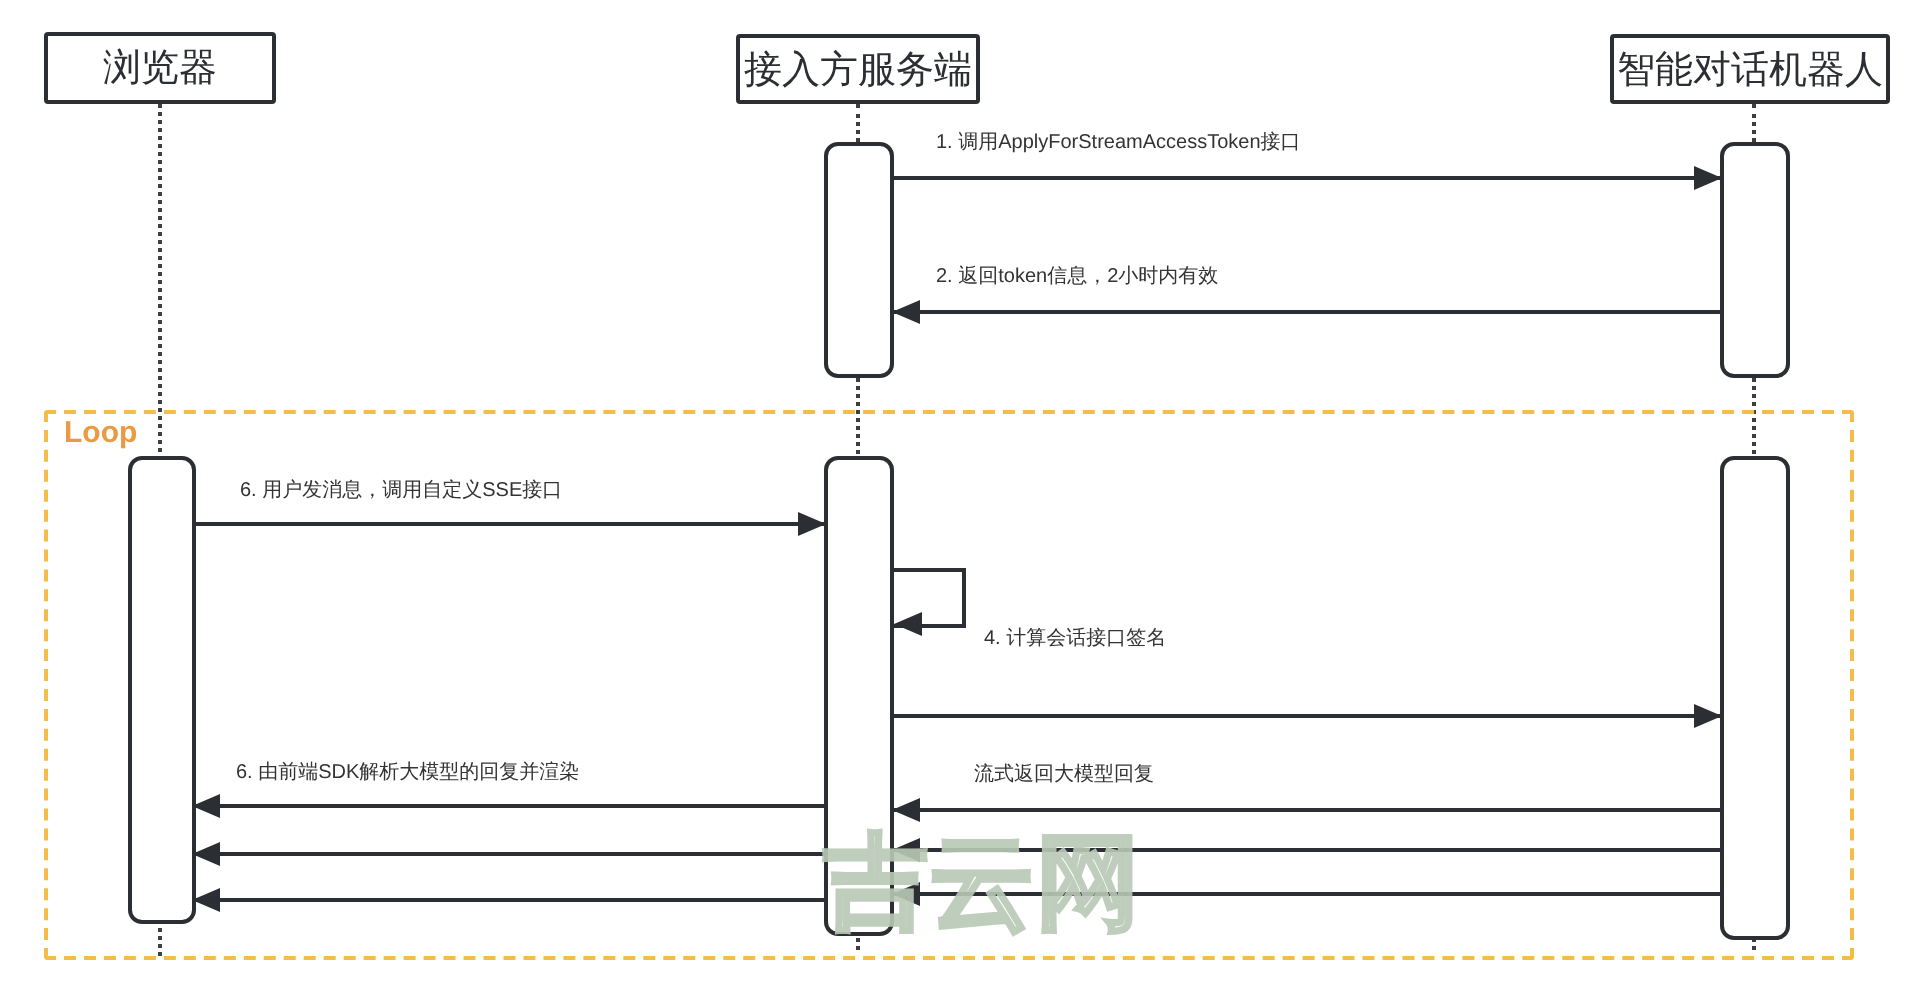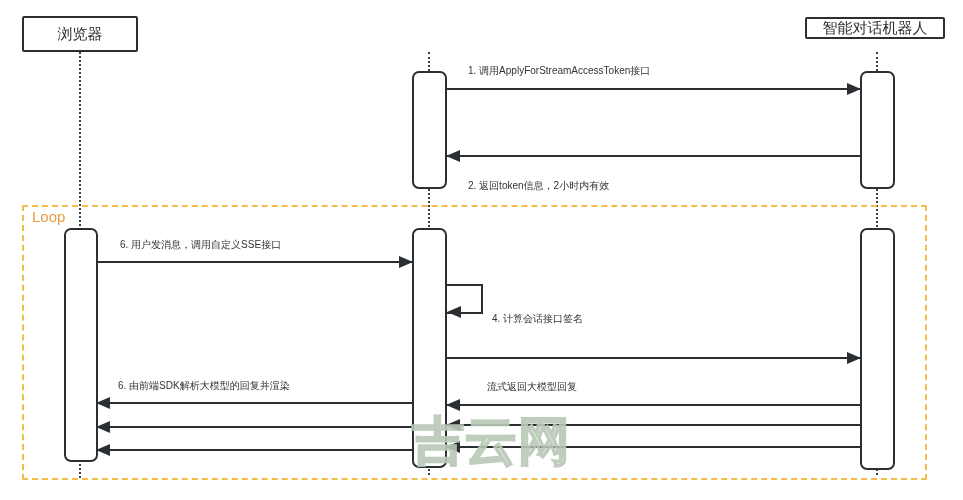--- a/index.html
+++ b/index.html
@@ -16,28 +16,28 @@
 
   
   .actor {
     position: absolute;
     background: #ffffff;
     border: 2px solid #2b2f33;
     border-radius: 2px;
     display: flex;
     align-items: center;
     justify-content: center;
-    font-size: 15px;
+    font-size: 19px;
     color: #2b2f33;
     z-index: 4;
     white-space: nowrap;
   }
   #actor-browser { left: 22px;  top: 16px; width: 116px; height: 36px; }
   #actor-server  { left: 368px; top: 17px; width: 122px; height: 35px; }
-  #actor-bot     { left: 805px; top: 17px; width: 140px; height: 22px; }
+  #actor-bot     { left: 805px; top: 17px; width: 140px; height: 35px; }
 
   
   .lifeline {
     position: absolute;
     width: 0;
     border-left: 2px dotted #3a3f44;
     z-index: 1;
   }
   #lifeline-browser { left: 79px;  top: 52px; height: 426px; }
   #lifeline-server  { left: 428px; top: 52px; height: 423px; }
@@ -50,20 +50,21 @@
     border: 2px dashed #f4bd49;
     border-radius: 2px;
     z-index: 2;
   }
   .loop-label {
     position: absolute;
     left: 32px; top: 208px;
     color: #ea9a43;
     font-size: 15px;
     z-index: 3;
+    font-weight: bold;
   }
 
   
   .bar {
     position: absolute;
     background: #ffffff;
     border: 2px solid #2b2f33;
     border-radius: 7px;
     z-index: 5;
   }
@@ -131,21 +132,21 @@
   
   .msg-label {
     position: absolute;
     font-size: 10px;
     color: #333333;
     white-space: nowrap;
     z-index: 7;
     background: transparent;
   }
   #msg1-label { left: 468px; top: 64px; }
-  #msg2-label { left: 468px; top: 131px; margin-top: 48px; }
+  #msg2-label { left: 468px; top: 131px; }
   #msg3-label { left: 120px; top: 238px; }
   #msg4-label { left: 492px; top: 288px; margin-top: 24px; }
   #msg5-label { left: 490px; top: 333px; }
   #msg6-label { left: 118px; top: 379px; }
   #stream-label { left: 487px; top: 380px; }
 
   
   .watermark {
     position: absolute;
     left: 412px; top: 407px;
@@ -167,20 +168,23 @@
   <div class="lifeline" id="lifeline-browser"></div>
   <div class="lifeline" id="lifeline-server"></div>
   <div class="lifeline" id="lifeline-bot"></div>
 
   <div class="loop-frame"></div>
   <div class="loop-label">Loop</div>
 
   <div class="actor" id="actor-browser">
     <span>浏览器</span>
   </div>
+  <div class="actor" id="actor-server">
+    <span>接入方服务端</span>
+  </div>
   <div class="actor" id="actor-bot">
     <span>智能对话机器人</span>
   </div>
 
   <div class="bar" id="bar-server-1"></div>
   <div class="bar" id="bar-bot-1"></div>
   <div class="bar" id="bar-browser-2"></div>
   <div class="bar" id="bar-server-2"></div>
   <div class="bar" id="bar-bot-2"></div>
 

